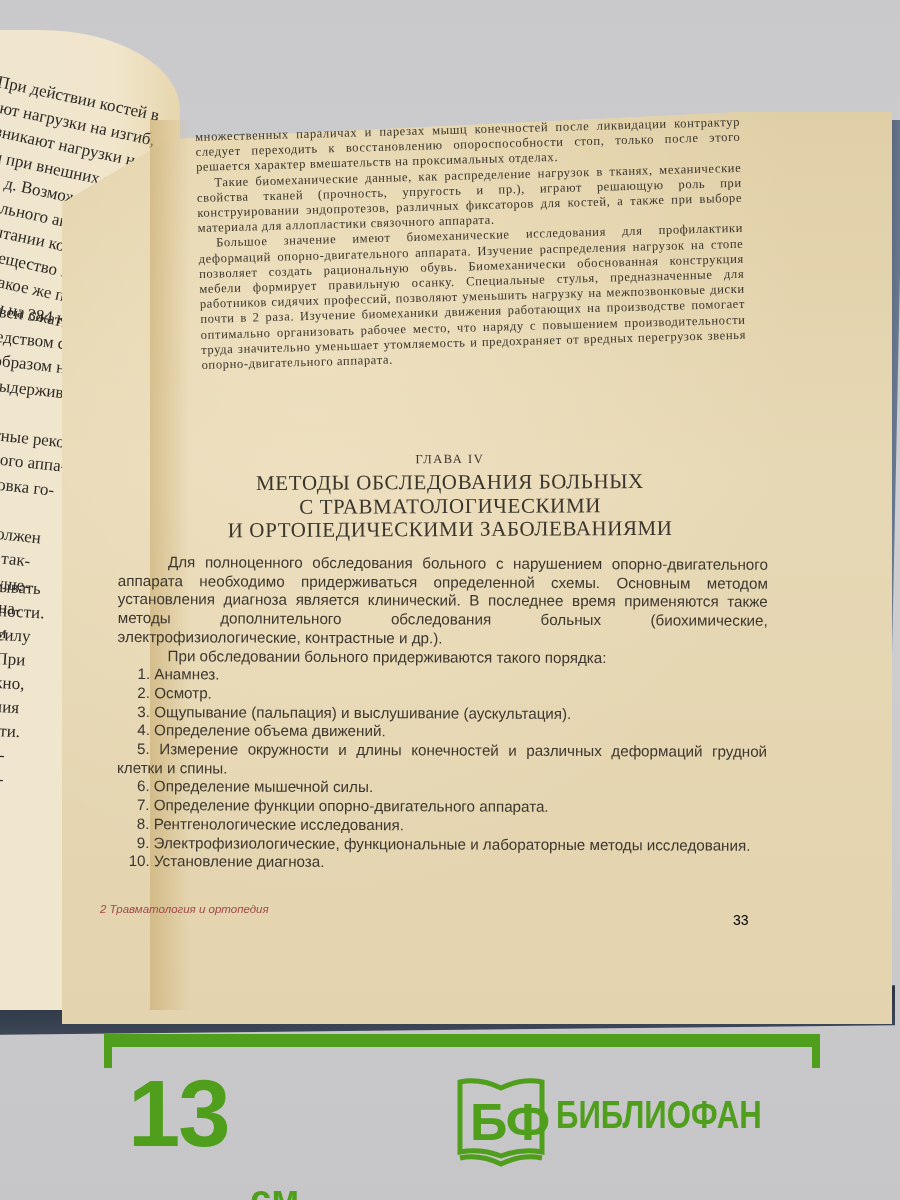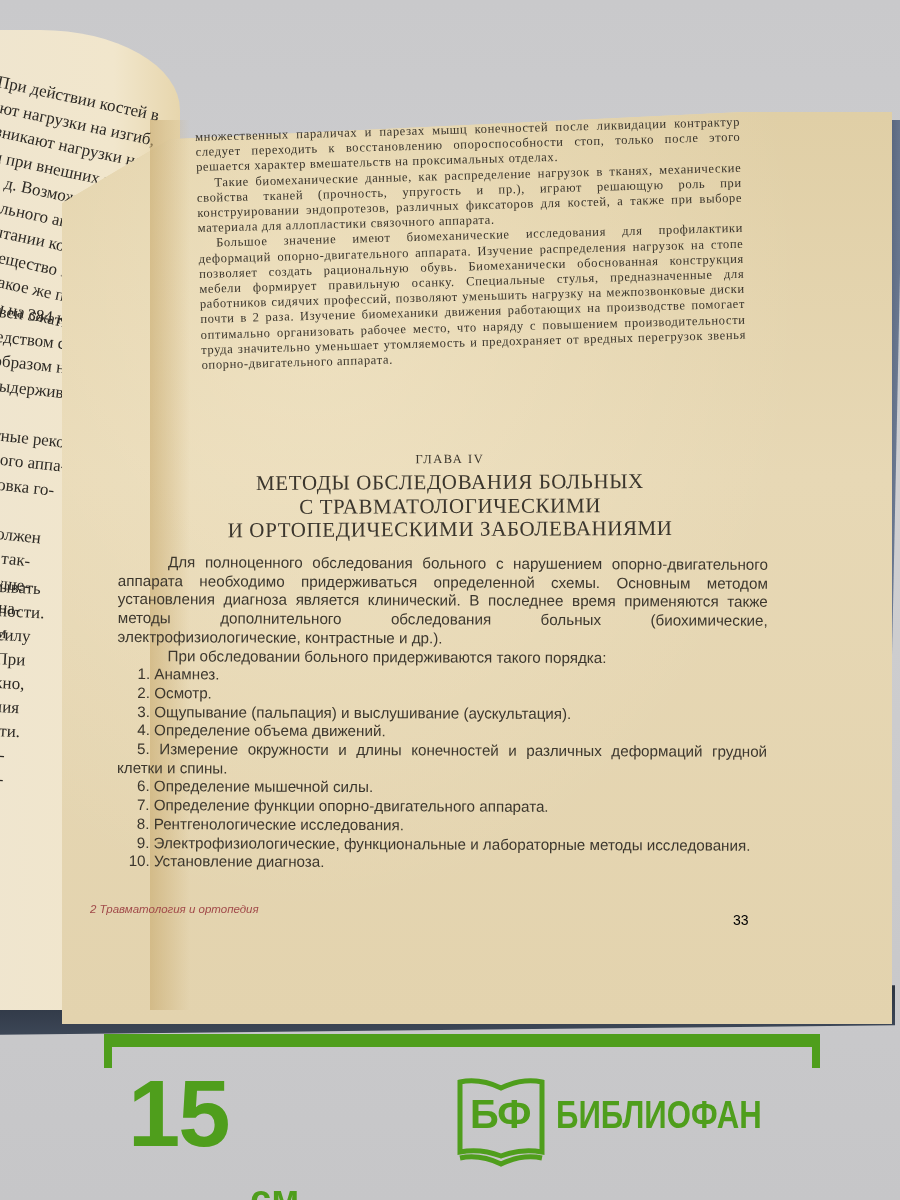--- a/index.html
+++ b/index.html
@@ -77,21 +77,21 @@
     font-family:"Liberation Sans", sans-serif; color:#3c372e;
     font-size:15.2px; line-height:18.7px;
     transform: rotate(0.25deg); transform-origin:left top;
   }
   .body-block p { margin:0; text-align:justify; }
   .body-block p.indent { text-indent:50px; }
   .body-block .list-item { margin:0; padding-left:20px; text-indent:0; }
   .body-block .list-item.wrap { padding-left:0; text-indent:20px; }
   .body-block .list-item.ten { padding-left:12px; }
   .running-foot {
-    position:absolute; left:90px; top:903px;
+    position:absolute; left:100px; top:903px;
     font-family:"Liberation Sans", sans-serif; font-size:11.5px; font-style:italic;
     color:#a14a4a;
   }
   .page-number {
     position:absolute; left:733px; top:912px;
     font-family:"Liberation Sans", sans-serif; font-size:14px; color:#000000;
   }
   
   .ruler {
     position:absolute; left:104px; top:1034px; width:716px; height:34px;
@@ -106,21 +106,21 @@
   .size-unit {
     position:absolute; left:250px; top:1178px;
     font-family:"Liberation Sans", sans-serif; font-weight:bold;
     font-size:38px; color:#4f9e1c;
   }
   .logo-box {
     position:absolute; left:456px; top:1078px; width:90px; height:92px;
   }
   .logo-text {
     position:absolute; left:470px; top:1092px;
-    font-family:"Liberation Sans", sans-serif; font-weight:bold; font-size:40px;
+    font-family:"Liberation Sans", sans-serif; font-weight:bold; font-size:52px;
     color:#4f9e1c; letter-spacing:-1px;
   }
   .brand {
     position:absolute; left:556px; top:1094px;
     font-family:"Liberation Sans", sans-serif; font-weight:bold; font-size:38px;
     color:#4f9e1c; transform: scaleX(0.82); transform-origin:left top;
   }
 </style>
 </head>
 <body>
@@ -199,21 +199,21 @@
   <p class="list-item">7. Определение функции опорно-двигательного аппарата.</p>
   <p class="list-item">8. Рентгенологические исследования.</p>
   <p class="list-item wrap">9. Электрофизиологические, функциональные и лабораторные методы исследования.</p>
   <p class="list-item ten">10. Установление диагноза.</p>
 </div>
 
 <div class="running-foot">2 Травматология и ортопедия</div>
 <div class="page-number">33</div>
 
 <div class="ruler"></div>
-<div class="size-num">15</div>
+<div class="size-num">13</div>
 <div class="size-unit">см</div>
 
 <svg class="logo-box" viewBox="0 0 90 92">
   <path d="M4 4 Q24 0 45 10 Q66 0 86 4 L86 74 Q66 70 45 78 Q24 70 4 74 Z" fill="none" stroke="#4f9e1c" stroke-width="5"></path>
   <path d="M4 80 Q24 76 45 86 Q66 76 86 80" fill="none" stroke="#4f9e1c" stroke-width="5"></path>
 </svg>
 <div class="logo-text">БФ</div>
 <div class="brand">БИБЛИОФАН</div>
 
 </body></html>

